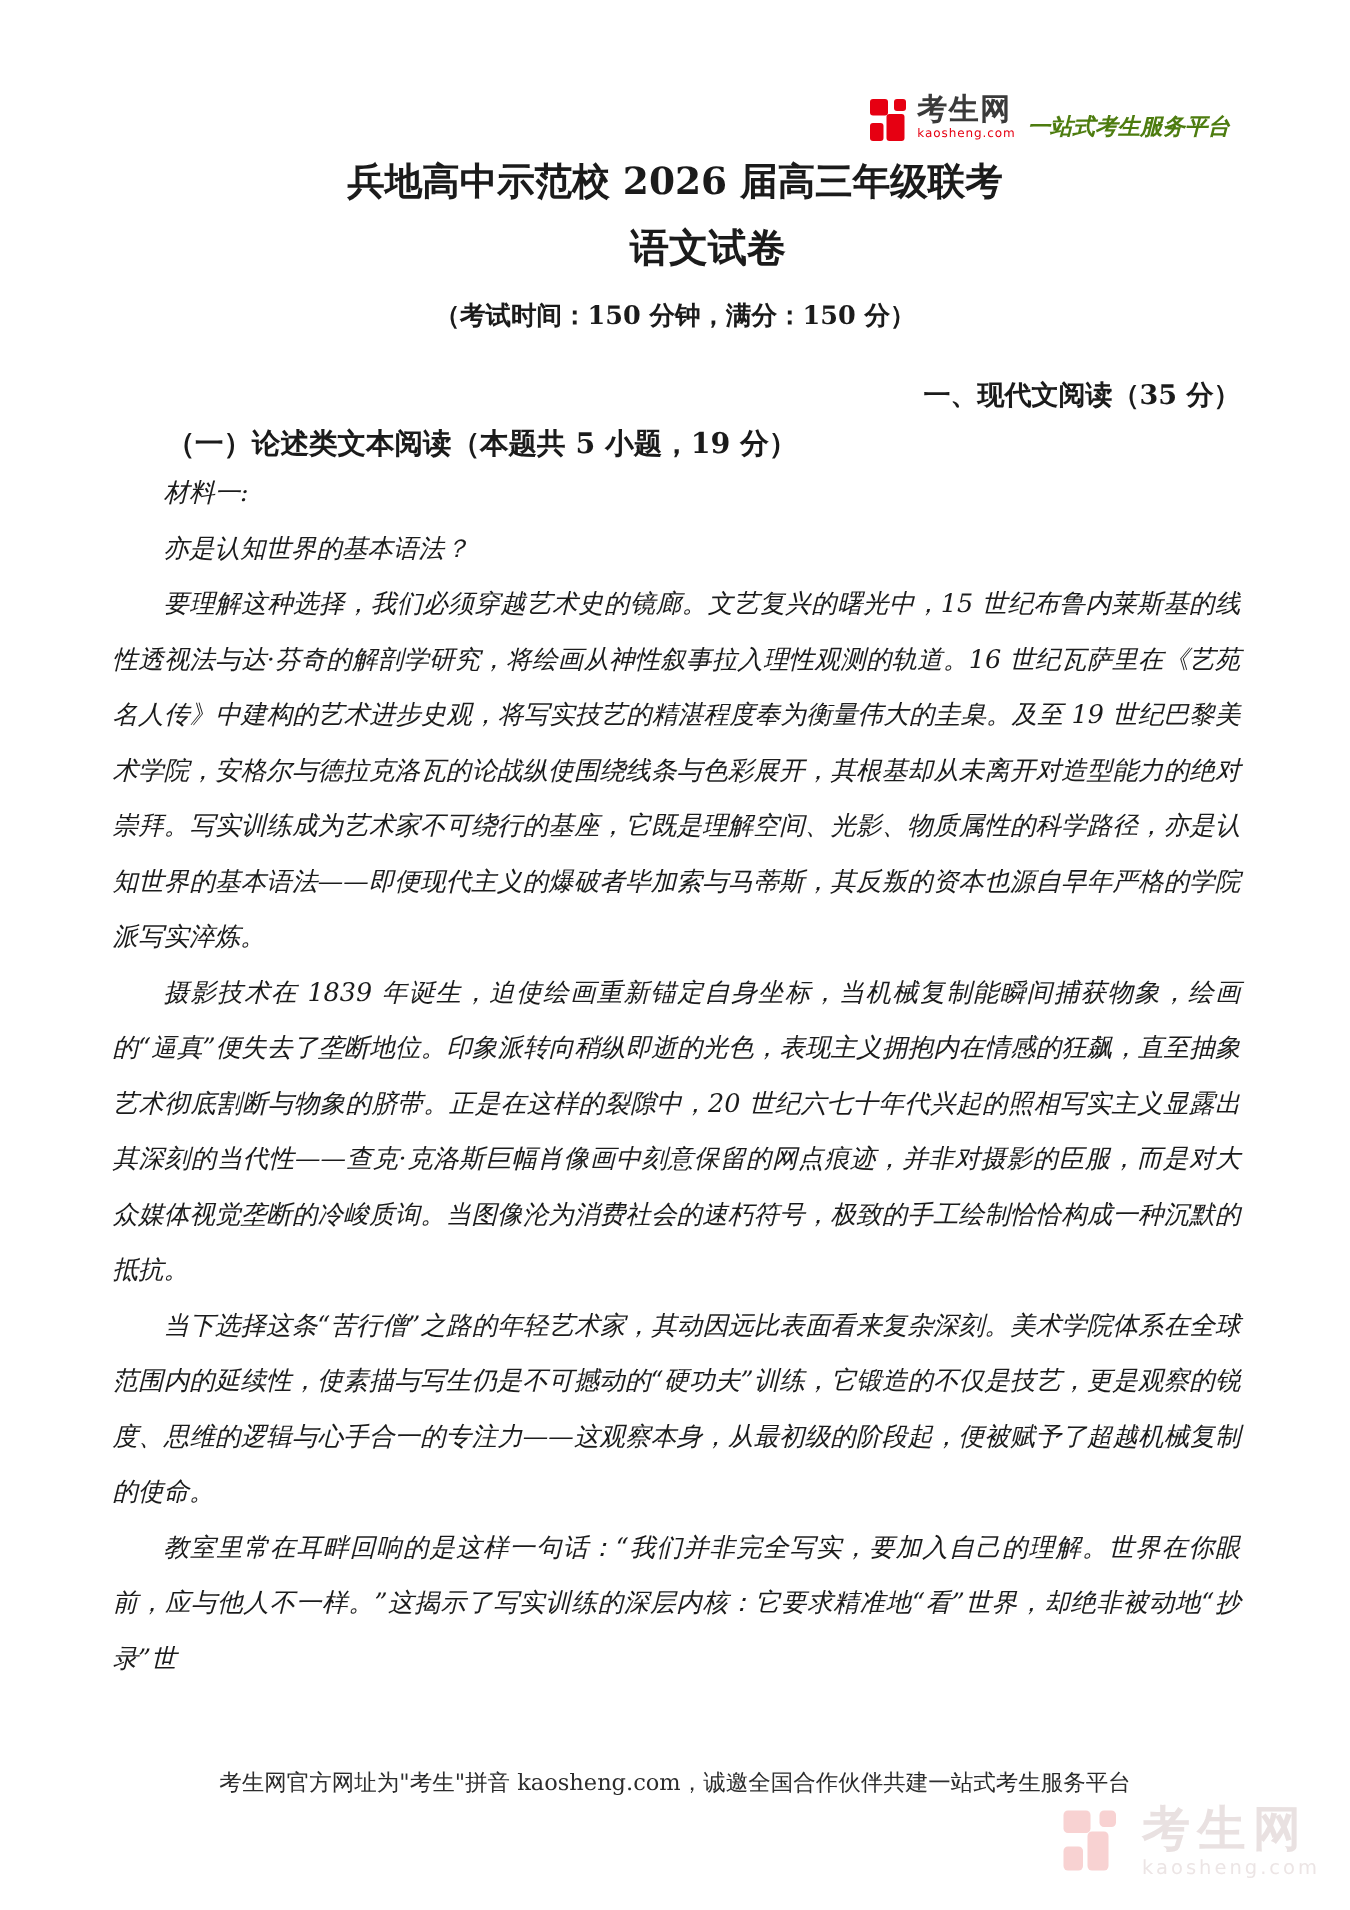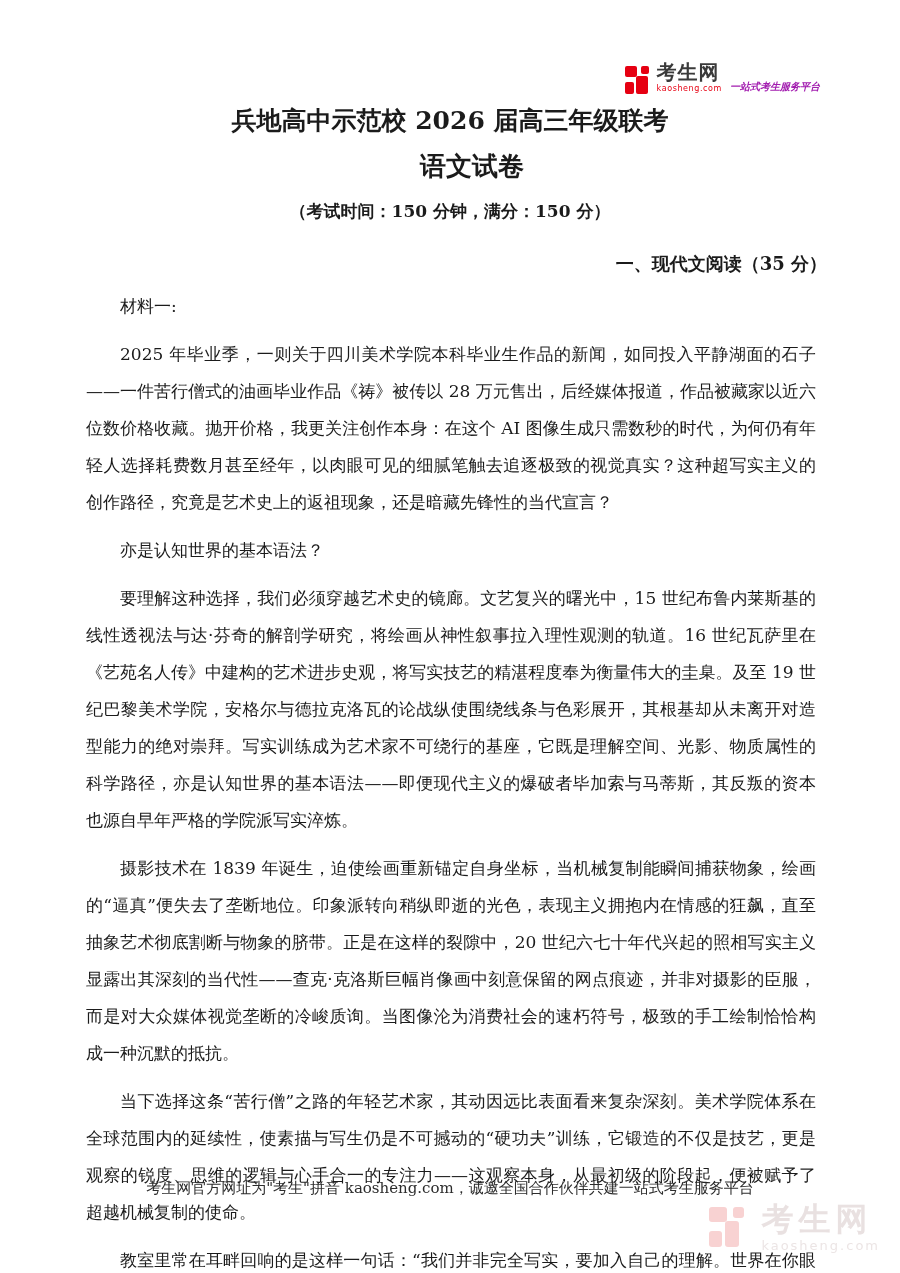--- a/index.html
+++ b/index.html
@@ -13,33 +13,33 @@
   .header-logo{position:absolute;top:62px;right:80px;display:flex;align-items:flex-start;}
   .ks-icon{position:relative;width:27px;height:30px;margin-right:5px;margin-top:4px;}
   .ks-icon i{position:absolute;background:#e60012;border-radius:2px;}
   .ks-icon i:nth-child(1){left:0;top:0;width:12px;height:11px;}
   .ks-icon i:nth-child(2){left:16px;top:0;width:8px;height:8px;}
   .ks-icon i:nth-child(3){left:0;top:16px;width:9px;height:12px;}
   .ks-icon i:nth-child(4){left:11px;top:10px;width:12px;height:18px;}
   .brand-col{display:flex;flex-direction:column;line-height:1;}
   .brand-name{font-family:"DejaVu Sans","Liberation Sans",sans-serif;font-size:20px;font-weight:bold;color:#3a3a3a;letter-spacing:1px;}
   .brand-domain{font-family:"DejaVu Sans","Liberation Sans",sans-serif;font-size:8px;color:#e60012;letter-spacing:.6px;margin-top:3px;}
-  .brand-tagline{font-family:"DejaVu Sans","Liberation Sans",sans-serif;font-size:10px;font-weight:bold;color:#a21caf;margin-left:8px;align-self:flex-end;margin-bottom:2px;font-style:italic;}
+  .brand-tagline{font-family:"DejaVu Sans","Liberation Sans",sans-serif;font-size:15px;font-weight:bold;color:#4d7c0f;margin-left:8px;align-self:flex-end;margin-bottom:2px;font-style:italic;}
 
   
   .doc-title{margin-top:104px;text-align:center;font-size:25px;font-weight:bold;line-height:33px;}
   .doc-subtitle{text-align:center;font-size:26px;font-weight:bold;line-height:34px;margin-top:12px;padding-left:44px;}
   .exam-info{text-align:center;font-size:17px;font-weight:bold;line-height:24px;margin-top:16px;}
 
   
   .content{margin:0 73px 0 75px;}
   .sec1{font-size:18px;font-weight:bold;line-height:26px;margin-top:28px;text-align:right;}
   .sec2{font-size:19px;font-weight:bold;line-height:30px;margin-top:4px;padding-left:36px;}
   .instruction{font-size:16px;line-height:30px;margin-top:6px;padding-left:34px;}
-  .body-text p{font-size:17px;line-height:37px;margin:11px;text-align:justify;text-indent:2em;}
+  .body-text p{font-size:17px;line-height:37px;margin:0;text-align:justify;text-indent:2em;font-style:italic;}
   .body-text p.material-label{text-align:left;}
 
   
   .footer{position:absolute;top:1178px;left:0;width:100%;text-align:center;font-size:15px;color:#2c2c2c;line-height:20px;}
 
   
   .watermark{position:absolute;top:1203px;right:20px;display:flex;align-items:flex-start;}
   .wm-icon{position:relative;width:38px;height:48px;margin-right:14px;margin-top:4px;}
   .wm-icon i{position:absolute;background:#f8d2d2;border-radius:3px;}
   .wm-icon i:nth-child(1){left:0;top:0;width:18px;height:15px;}
@@ -68,24 +68,24 @@
     </div>
     <span class="brand-tagline">一站式考生服务平台</span>
   </div>
 
   <div class="doc-title">兵地高中示范校 2026 届高三年级联考</div>
   <div class="doc-subtitle">语文试卷</div>
   <div class="exam-info">（考试时间：150 分钟，满分：150 分）</div>
 
   <div class="content">
     <div class="sec1">一、现代文阅读（35 分）</div>
+    <div class="sec2">（一）论述类文本阅读（本题共 5 小题，19 分）</div>
 
     <div class="body-text">
       <p class="material-label">材料一:</p>
-      <p>2025 年毕业季，一则关于四川美术学院本科毕业生作品的新闻，如同投入平静湖面的石子——一件苦行僧式的油画毕业作品《祷》被传以 28 万元售出，后经媒体报道，作品被藏家以近六位数价格收藏。抛开价格，我更关注创作本身：在这个 AI 图像生成只需数秒的时代，为何仍有年轻人选择耗费数月甚至经年，以肉眼可见的细腻笔触去追逐极致的视觉真实？这种超写实主义的创作路径，究竟是艺术史上的返祖现象，还是暗藏先锋性的当代宣言？</p>
       <p>亦是认知世界的基本语法？</p>
       <p>要理解这种选择，我们必须穿越艺术史的镜廊。文艺复兴的曙光中，15 世纪布鲁内莱斯基的线性透视法与达·芬奇的解剖学研究，将绘画从神性叙事拉入理性观测的轨道。16 世纪瓦萨里在《艺苑名人传》中建构的艺术进步史观，将写实技艺的精湛程度奉为衡量伟大的圭臬。及至 19 世纪巴黎美术学院，安格尔与德拉克洛瓦的论战纵使围绕线条与色彩展开，其根基却从未离开对造型能力的绝对崇拜。写实训练成为艺术家不可绕行的基座，它既是理解空间、光影、物质属性的科学路径，亦是认知世界的基本语法——即便现代主义的爆破者毕加索与马蒂斯，其反叛的资本也源自早年严格的学院派写实淬炼。</p>
       <p>摄影技术在 1839 年诞生，迫使绘画重新锚定自身坐标，当机械复制能瞬间捕获物象，绘画的“逼真”便失去了垄断地位。印象派转向稍纵即逝的光色，表现主义拥抱内在情感的狂飙，直至抽象艺术彻底割断与物象的脐带。正是在这样的裂隙中，20 世纪六七十年代兴起的照相写实主义显露出其深刻的当代性——查克·克洛斯巨幅肖像画中刻意保留的网点痕迹，并非对摄影的臣服，而是对大众媒体视觉垄断的冷峻质询。当图像沦为消费社会的速朽符号，极致的手工绘制恰恰构成一种沉默的抵抗。</p>
       <p>当下选择这条“苦行僧”之路的年轻艺术家，其动因远比表面看来复杂深刻。美术学院体系在全球范围内的延续性，使素描与写生仍是不可撼动的“硬功夫”训练，它锻造的不仅是技艺，更是观察的锐度、思维的逻辑与心手合一的专注力——这观察本身，从最初级的阶段起，便被赋予了超越机械复制的使命。</p>
       <p>教室里常在耳畔回响的是这样一句话：“我们并非完全写实，要加入自己的理解。世界在你眼前，应与他人不一样。”这揭示了写实训练的深层内核：它要求精准地“看”世界，却绝非被动地“抄录”世</p>
     </div>
   </div>
 
   <div class="footer">考生网官方网址为"考生"拼音 kaosheng.com，诚邀全国合作伙伴共建一站式考生服务平台</div>
 

